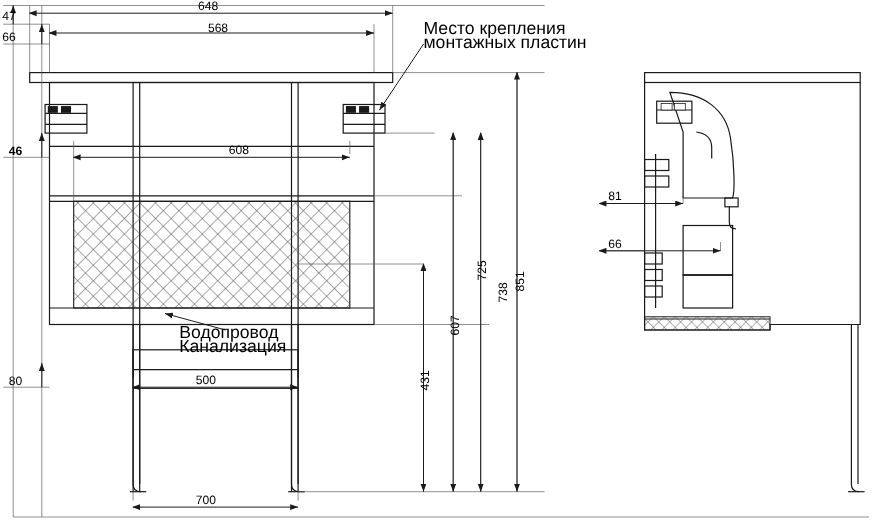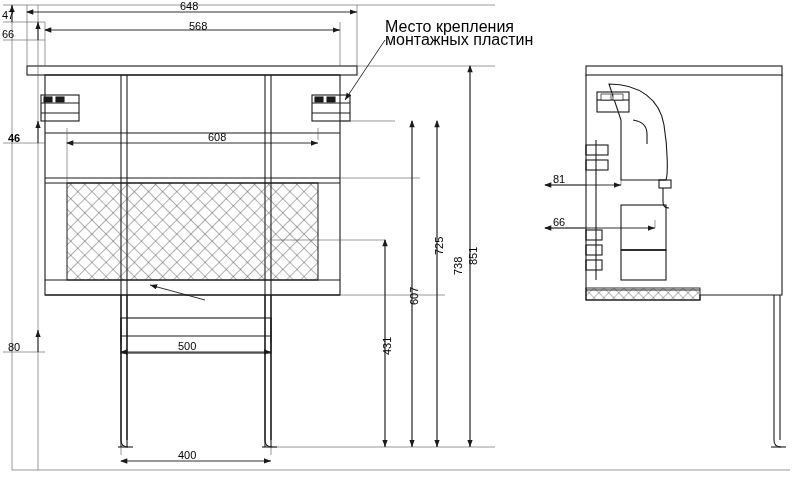--- a/index.html
+++ b/index.html
@@ -167,34 +167,38 @@
   <g stroke="#1a1a1a" stroke-width="0.9" fill="none">
     <path d="M385,40 L345,100" marker-end="url(#ar)"></path>
     <path d="M205,300 L150,285" marker-end="url(#ar)"></path>
   </g>
 </svg>
 
 <div class="lbl" style="left:180px;top:0px;">648</div>
 <div class="lbl" style="left:189px;top:20px;text-align:right;">568</div>
 <div class="lbl" style="left:180px;top:131px;margin-left:28px;">608</div>
 <div class="lbl" style="left:178px;top:340px;">500</div>
-<div class="lbl" style="left:178px;top:449px;">400</div>
+<div class="lbl" style="left:178px;top:449px;">700</div>
 
 <div class="lbl" style="left:2px;top:9px;">47</div>
 <div class="lbl" style="left:2px;top:28px;">66</div>
 <div class="lbl" style="left:8px;top:132px;font-weight:bold;">46</div>
 <div class="lbl" style="left:8px;top:341px;">80</div>
 
 <div class="lbl v" style="left:381px;top:355px;transform:rotate(-90deg);">431</div>
 <div class="lbl v" style="left:408px;top:305px;transform:rotate(-90deg);">607</div>
 <div class="lbl v" style="left:433px;top:255px;transform:rotate(-90deg);">725</div>
 <div class="lbl v" style="left:452px;top:275px;transform:rotate(-90deg);">738</div>
 <div class="lbl v" style="left:467px;top:265px;transform:rotate(-90deg);">851</div>
 
 <div class="lbl" style="left:553px;top:173px;">81</div>
 <div class="lbl" style="left:553px;top:216px;">66</div>
 
 <div class="note" style="left:385px;top:20px;">
   <div>Место крепления</div>
   <div>монтажных пластин</div>
 </div>
-
+<div class="note" style="left:163px;top:296px;">
+  <div>Водопровод</div>
+  <div>Канализация</div>
 </div>
 
+</div>
+
 </body></html>

